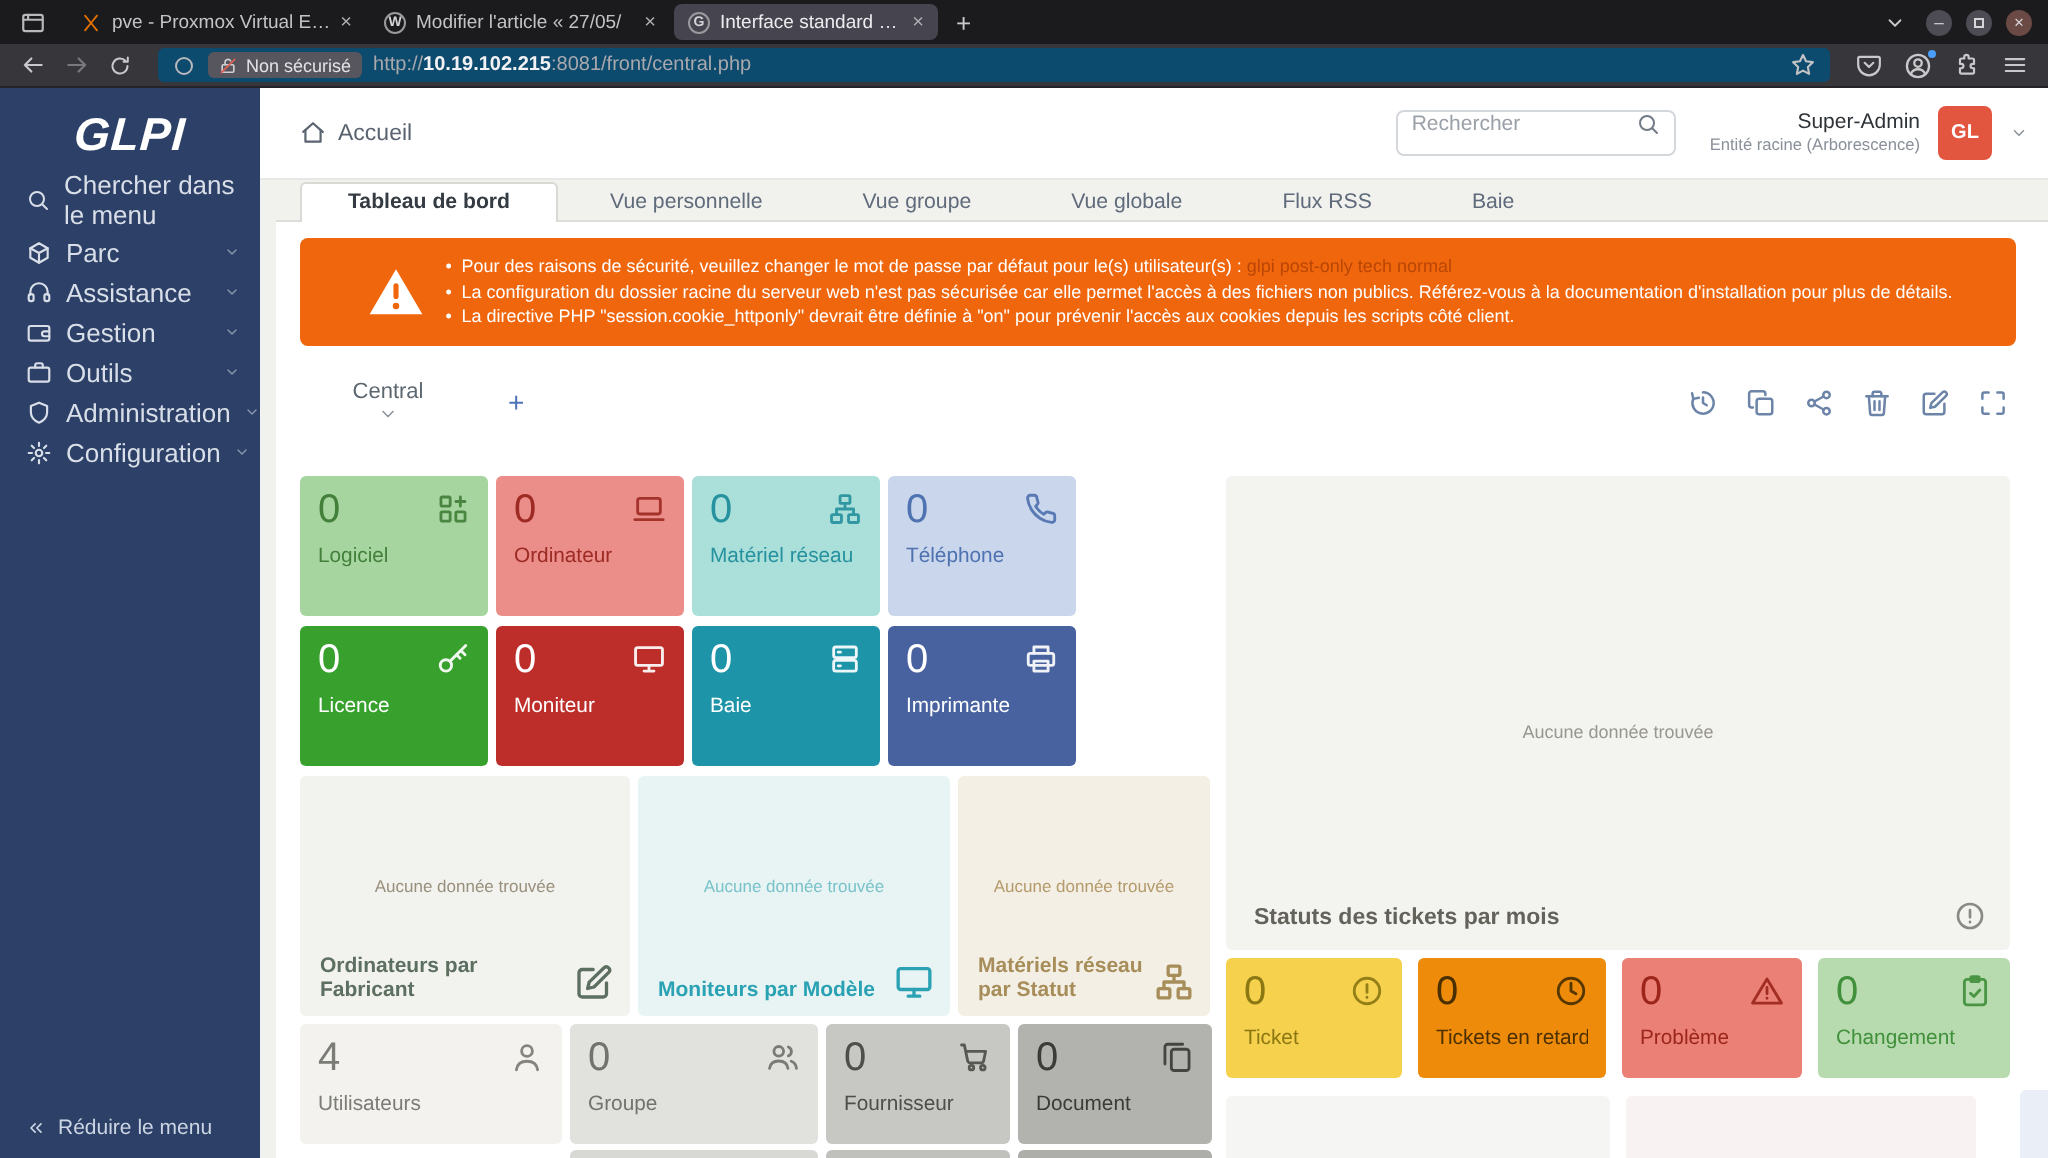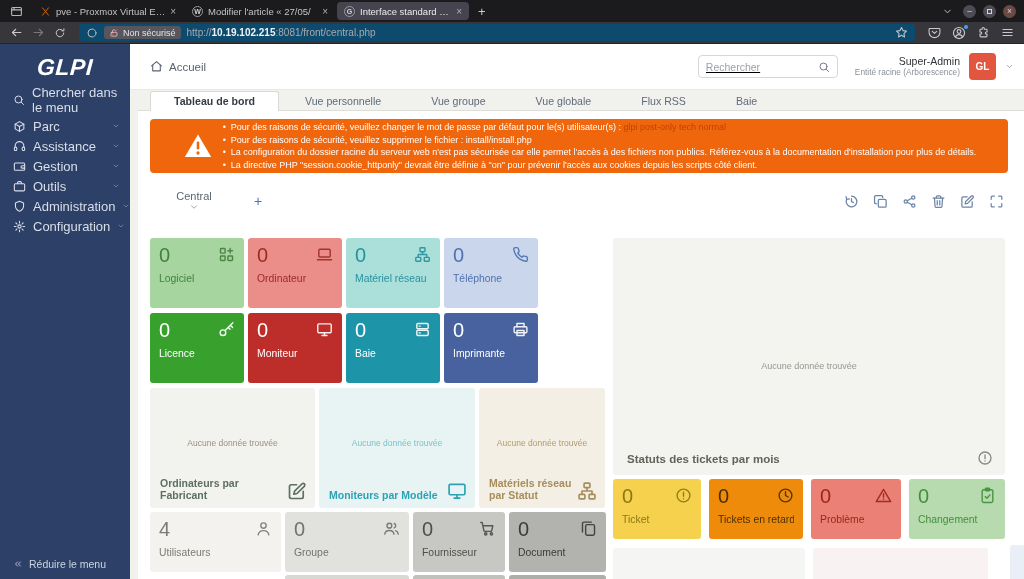--- a/index.html
+++ b/index.html
@@ -39,21 +39,21 @@
   .logo { height:46px; display:flex; align-items:center; justify-content:center; color:#fff; font-size:23px; font-weight:700; font-style:italic; letter-spacing:.5px; transform:skewX(-4deg); }
   .side-item { display:flex; align-items:center; gap:7px; padding:0 10px 0 13px; height:20px; font-size:13px; color:#d9dfe9; cursor:default; }
   .side-item .chev { margin-left:auto; opacity:.55; }
   .menu-search { margin:0 0 6px; }
   .collapse { position:absolute; bottom:9px; left:13px; display:flex; align-items:center; gap:6px; font-size:10.5px; color:#ccd5e3; }
 
   .main { position:absolute; left:130px; top:0; right:0; bottom:0; background:#f1f1ee; }
   .topbar { position:absolute; top:0; left:0; right:0; height:46px; background:#fff; border-bottom:1px solid #e8e8e5; display:flex; align-items:center; padding:0 10px 0 20px; }
   .crumb { display:flex; align-items:center; gap:6px; color:#5a6370; font-size:11.5px; }
   .top-right { margin-left:auto; display:flex; align-items:center; gap:9px; }
-  .searchbox { width:140px; height:23px; border:1px solid #d4d7dc; border-radius:4px; background:#fff; display:flex; align-items:center; padding:0 7px; gap:8px;text-decoration:underline; }
+  .searchbox { width:140px; height:23px; border:1px solid #d4d7dc; border-radius:4px; background:#fff; display:flex; align-items:flex-start; padding:0 7px; gap:8px; }
   .searchbox input { border:0; outline:0; flex:1; font-size:10.5px; color:#333; font-family:inherit; min-width:0; background:transparent; }
   .searchbox input::placeholder { color:#9aa0a8; }
   .userblock { text-align:right; line-height:1.2; margin-left:8px; }
   .uname { font-size:10.5px; color:#2e3338; }
   .uent { font-size:8.3px; color:#8a9099; }
   .avatar { width:27px; height:27px; border-radius:4px; color:#fff; font-size:10px; font-weight:700; display:flex; align-items:center; justify-content:center; }
 
   .ptabs { position:absolute; top:46px; left:8px; right:0; height:20px; display:flex; align-items:flex-end; padding-left:12px; gap:2px; z-index:2; }
   .ptab { font-size:10.6px; color:#5f6b7a; padding:3px 23px; border:1px solid transparent; border-bottom:0; border-radius:3px 3px 0 0; white-space:nowrap; }
   .ptab.active { background:#fff; border-color:#d9d9d6; color:#353b42; font-weight:700; margin-bottom:-1px; padding-bottom:4px; }
@@ -378,21 +378,20 @@
               <span class="i" style="width:30px;height:28px">
                 <svg viewBox="0 0 24 24">
                   <path d="M12 2.2L23.3 21.5H.7z" fill="#ffffff"></path>
                   <rect x="10.9" y="8.2" width="2.2" height="6.8" rx="1.1" fill="#f0660d"></rect>
                   <circle cx="12" cy="18" r="1.4" fill="#f0660d"></circle>
                 </svg>
               </span>
             </span>
           <ul id="alert-list">
               <li><span>Pour des raisons de sécurité, veuillez changer le mot de passe par défaut pour le(s) utilisateur(s) : </span><span class="hl" style="color:#b94605">glpi post-only tech normal</span></li>
-              <li><span>Pour des raisons de sécurité, veuillez supprimer le fichier : install/install.php</span></li>
               <li><span>La configuration du dossier racine du serveur web n'est pas sécurisée car elle permet l'accès à des fichiers non publics. Référez-vous à la documentation d'installation pour plus de détails.</span></li>
               <li><span>La directive PHP "session.cookie_httponly" devrait être définie à "on" pour prévenir l'accès aux cookies depuis les scripts côté client.</span></li>
             </ul>
         </div>
 
         <div class="dtoolbar">
           <div class="dsel">
             <span>Central</span>
             <span class="i" style="width:10px;height:10px;color:#8b95a0">
                 <svg viewBox="0 0 24 24" fill="none" stroke="currentColor" stroke-width="2" stroke-linecap="round" stroke-linejoin="round">

